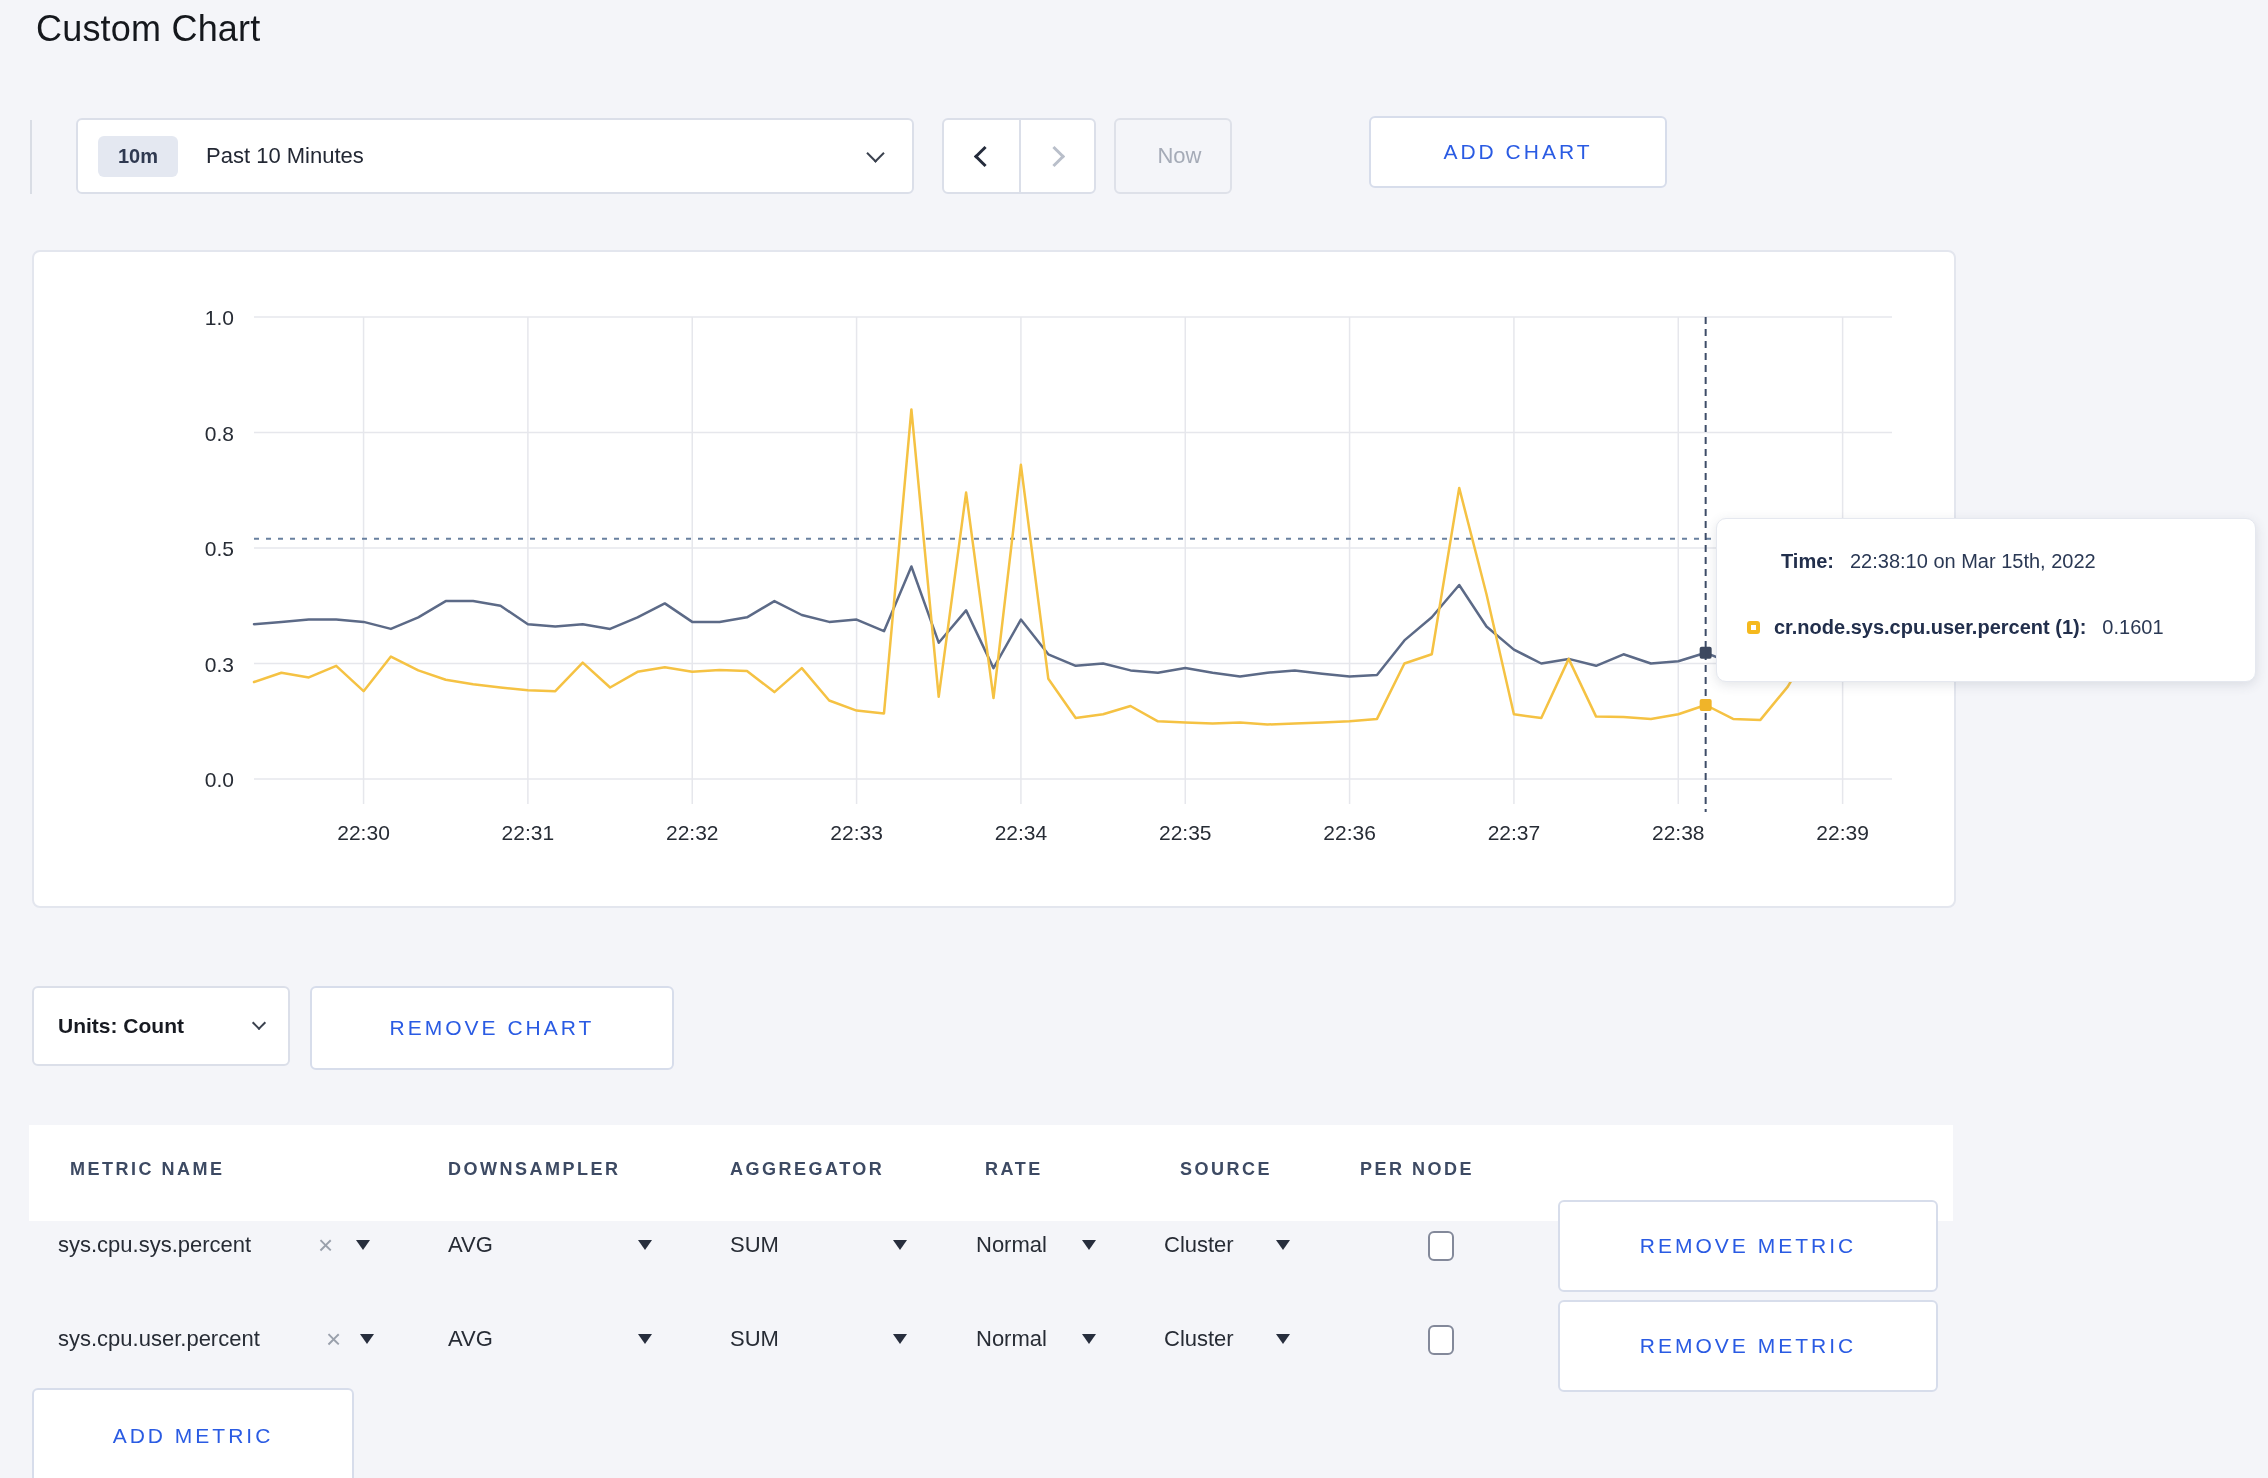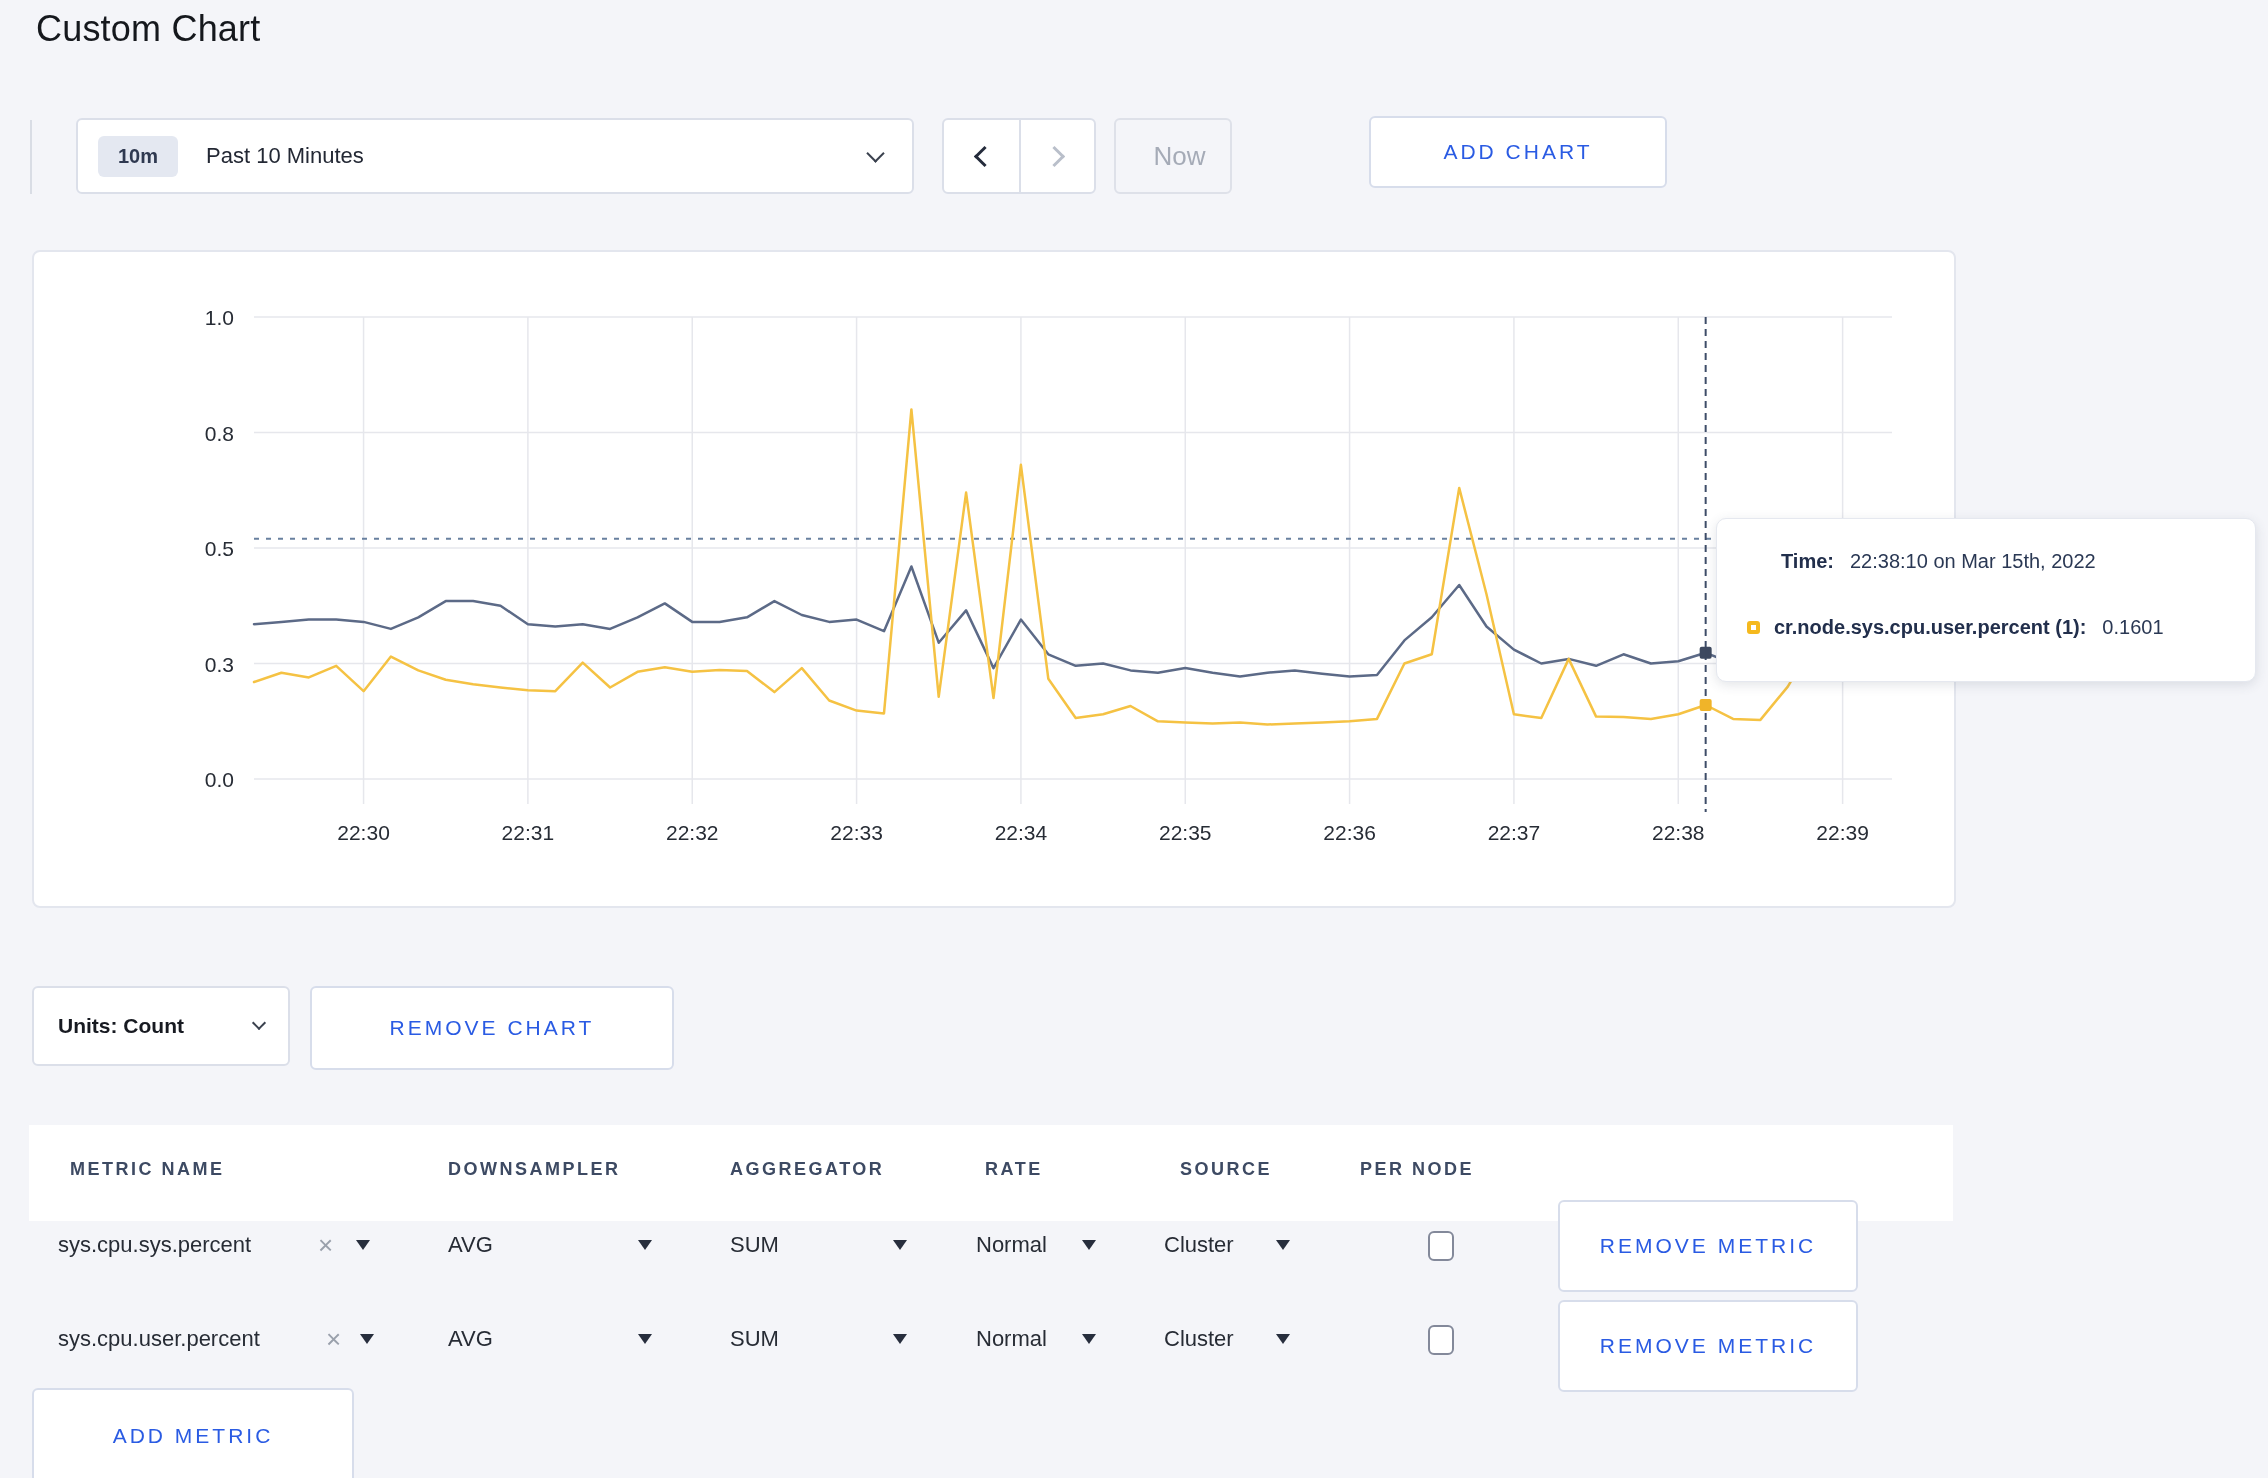--- a/index.html
+++ b/index.html
@@ -13,21 +13,21 @@
   #time-select { left:76px; top:118px; width:838px; height:76px; padding:0 30px 0 20px; cursor:pointer; }
   #time-badge { background:#e4e8f1; border-radius:6px; padding:9px 20px; font-size:20px; font-weight:700; color:#2f3950; }
   #time-label { margin-left:28px; font-size:22px; color:#232834; }
   .chev { width:13px; height:13px; border-right:2.5px solid #3a414e; border-bottom:2.5px solid #3a414e; transform:rotate(45deg); margin-left:auto; margin-top:-6px; }
   #nav-group { left:942px; top:118px; width:154px; height:76px; padding:0; }
   .nav-cell { width:50%; height:100%; display:flex; align-items:center; justify-content:center; cursor:pointer; }
   .nav-cell + .nav-cell { border-left:2px solid #dbdfe9; }
   .arrow { width:15px; height:15px; border-right:3.5px solid #242b3b; border-bottom:3.5px solid #242b3b; }
   .arrow.left  { transform:rotate(135deg); margin-left:6px; }
   .arrow.right { transform:rotate(-45deg); margin-right:6px; border-color:#b9bfca; }
-  #now-btn { left:1114px; top:118px; width:118px; height:76px; background:transparent; border:2px solid #dee1e9; border-radius:6px; display:flex; align-items:center; justify-content:center; font-size:26px; color:#a5abb7; cursor:default;padding-left:13px; }
+  #now-btn { left:1114px; top:118px; width:118px; height:76px; background:transparent; border:2px solid #dee1e9; border-radius:6px; display:flex; align-items:center; justify-content:center; font-size:22px; color:#a5abb7; cursor:default;padding-left:13px; }
   .blue-btn { background:#fff; border:2px solid #d7ddeb; border-radius:6px; display:flex; align-items:center; justify-content:center; color:#2a5be3; font-size:21px; letter-spacing:3px; font-weight:400; cursor:pointer; }
   #add-chart-btn { left:1369px; top:116px; width:298px; height:72px; }
 
   
   #chart-card { left:32px; top:250px; width:1924px; height:658px; background:#fff; border:2px solid #e3e6ee; border-radius:8px; }
   #chart-svg { position:absolute; left:0; top:0; }
   #chart-svg text { font-family:"Liberation Sans", sans-serif; font-size:21px; fill:#272c35; }
   #chart-svg line.grid { stroke:#e6e7ec; stroke-width:1.5; }
   #chart-svg line.hguide { stroke:#68809f; stroke-width:2; stroke-dasharray:5 7; }
   #chart-svg line.vguide { stroke:#3e4d68; stroke-width:2; stroke-dasharray:7 5; }
@@ -47,21 +47,21 @@
   #units-select .chev { width:10px; height:10px; border-width:2px; }
   #remove-chart-btn { left:310px; top:986px; width:364px; height:84px; }
 
   
   #table-header { left:29px; top:1125px; width:1924px; height:96px; background:#fff; }
   .col-head { position:absolute; top:34px; font-size:18px; font-weight:700; letter-spacing:2.5px; color:#3d4a63; }
   .cell-text { position:absolute; font-size:22px; color:#272c35; }
   .tri { position:absolute; width:0; height:0; border-left:7px solid transparent; border-right:7px solid transparent; border-top:10px solid #272e3d; }
   .x-icon { position:absolute; font-size:26px; color:#9aa1ac; cursor:pointer; line-height:1; }
   .checkbox { position:absolute; width:26px; height:30px; background:#fff; border:2px solid #83899a; border-radius:6px; cursor:pointer; }
-  .remove-metric-btn { position:absolute; left:1558px; width:300px; height:92px; }
+  .remove-metric-btn { position:absolute; left:1558px; width:380px; height:92px; }
   #add-metric-btn { left:32px; top:1388px; width:322px; height:96px; }
 </style>
 </head>
 <body>
 
 <h1 id="page-title" class="abs">Custom Chart</h1>
 <div id="toolbar-divider" class="abs"></div>
 
 <div id="time-select" class="abs box">
   <span id="time-badge">10m</span>

